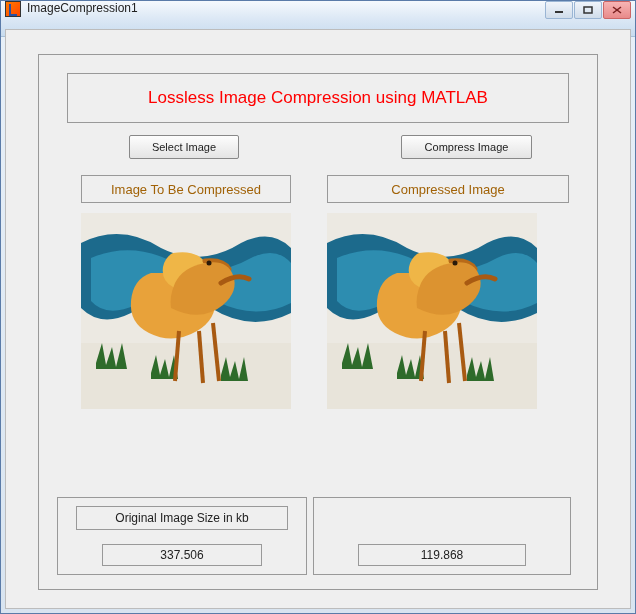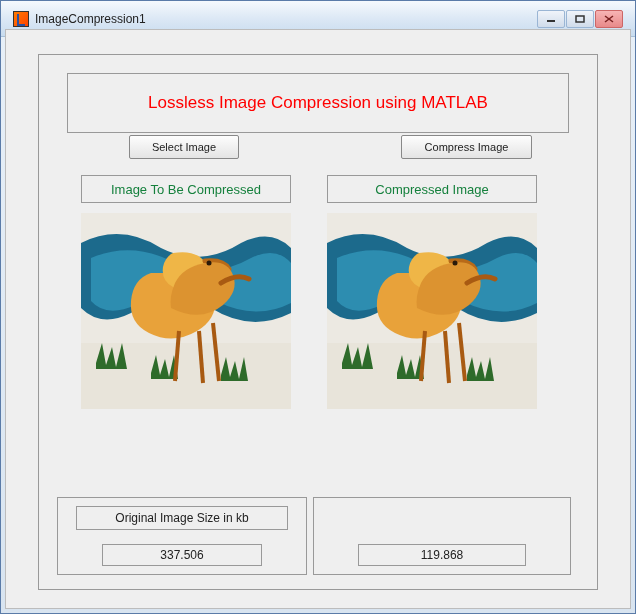--- a/index.html
+++ b/index.html
@@ -15,22 +15,21 @@
       height: 614px;
       background: linear-gradient(to bottom, #e8f0f8 0%, #d8e4f0 100%);
       border: 1px solid #5a7ba8;
       position: relative;
     }
     .titlebar {
       height: 36px;
       background: linear-gradient(to bottom, #f5f9fd 0%, #dce8f5 50%, #c8dcef 100%);
       border-bottom: 1px solid #a8c0d8;
       display: flex;
-      align-items: center;
-      padding: 0 12px;
+      padding: 0 4px;
       position: relative;
     }
     .app-icon {
       width: 16px; height: 16px;
       margin-right: 6px;
       background: linear-gradient(135deg, #ff7a00 0%, #ff4400 100%);
       border: 1px solid #333;
       position: relative;
       flex-shrink: 0;
     }
@@ -74,21 +73,21 @@
     }
     .panel {
       position: absolute;
       top: 24px; left: 32px; right: 32px; bottom: 18px;
       border: 1px solid #999;
       background: #efefef;
     }
     .title-box {
       position: absolute;
       top: 18px; left: 28px; right: 28px;
-      height: 60px;
+      height: 50px;
       border: 1px solid #999;
       background: #efefef;
       display: flex;
       align-items: center;
       justify-content: center;
       color: #ff0000;
       font-size: 17px;
       font-family: Arial, sans-serif;
     }
     .btn-row {
@@ -112,24 +111,24 @@
     .btn-compress { left: 362px; width: 131px; }
     .label-box {
       position: absolute;
       height: 28px;
       border: 1px solid #999;
       background: #efefef;
       display: flex;
       align-items: center;
       justify-content: center;
       font-size: 13px;
-      color: #15803d;
+      color: #a16207;
     }
     .label-left-heading { top: 120px; left: 42px; width: 210px; }
-    .label-right-heading { top: 120px; left: 288px; width: 210px; }
+    .label-right-heading { top: 120px; left: 288px; width: 242px; }
     .img-frame {
       position: absolute;
       top: 158px;
       width: 210px;
       height: 196px;
       background: #fff;
       overflow: hidden;
     }
     .img-left { left: 42px; }
     .img-right { left: 288px; }

